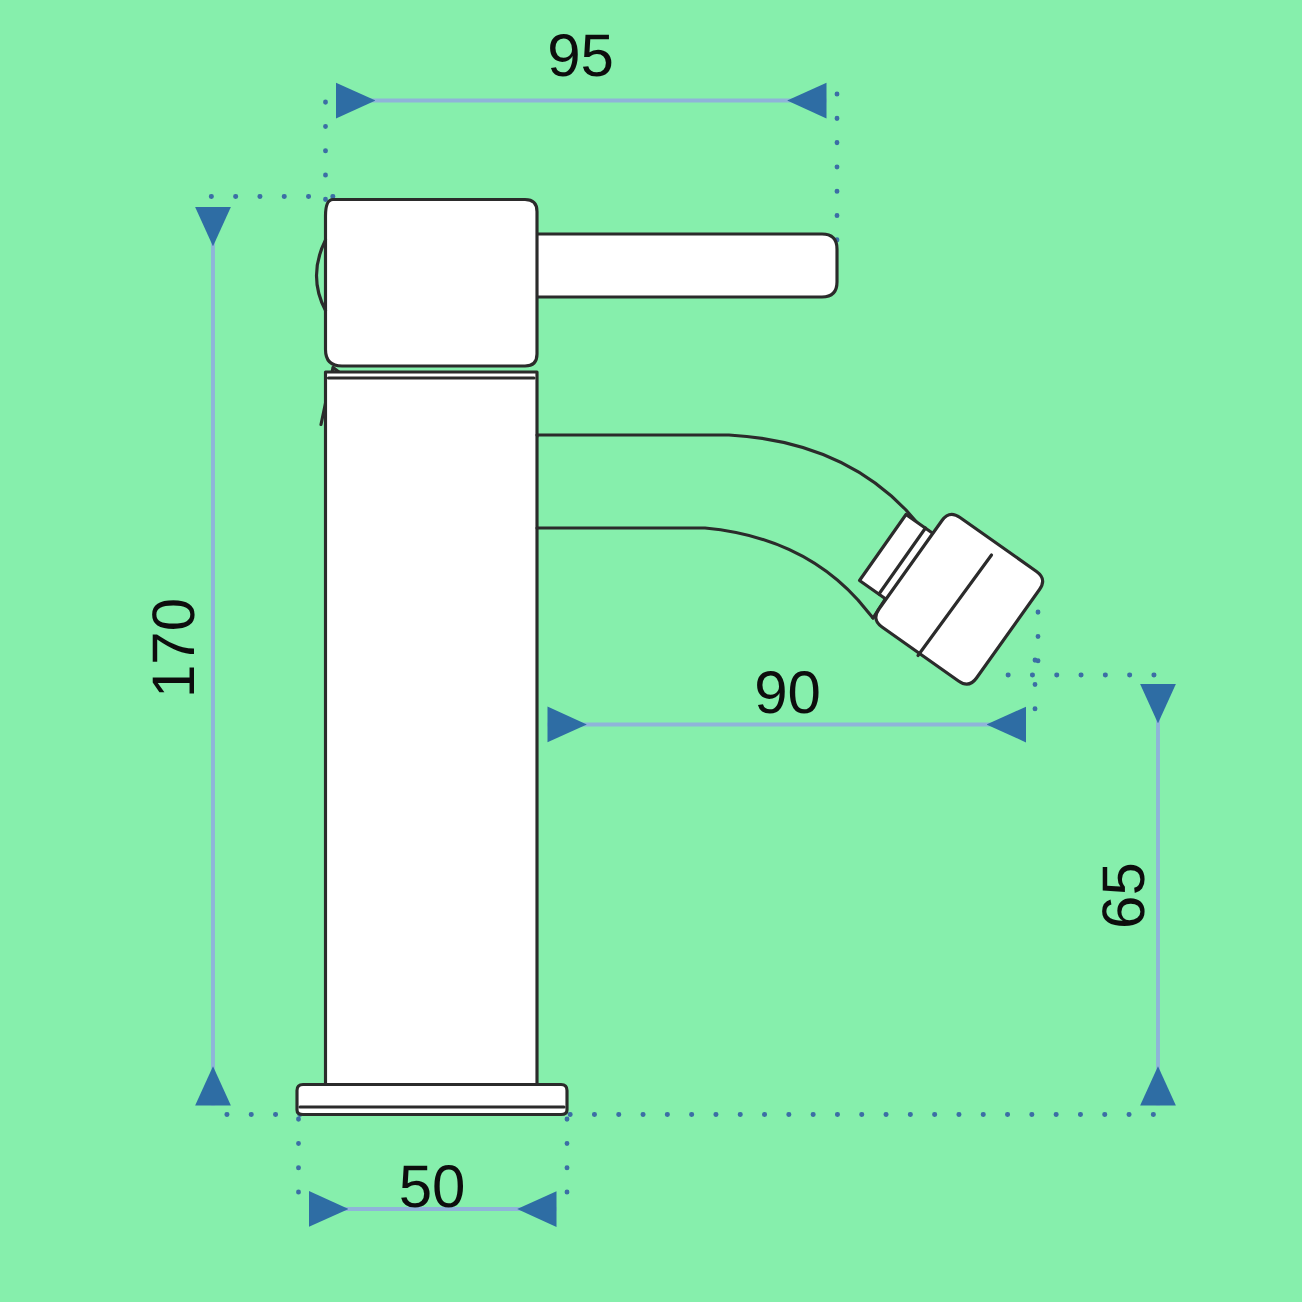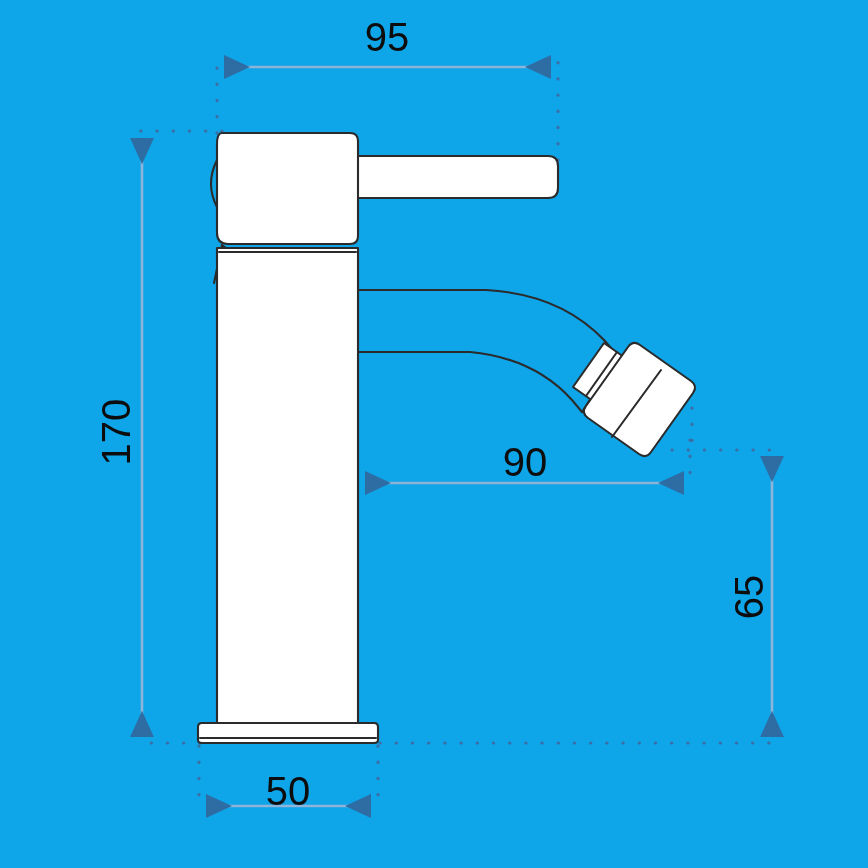--- a/index.html
+++ b/index.html
@@ -7,21 +7,21 @@
     padding: 0;
     background: #ffffff;
   }
   body {
     font-family: "Liberation Sans", sans-serif;
   }
   #drawing-root {
     position: relative;
     width: 868px;
     height: 868px;
-    background: #0ea5e9;
+    background: #86efac;
     overflow: hidden;
   }
   #drawing-svg {
     display: block;
     width: 868px;
     height: 868px;
   }
   .dim-text {
     font-family: "Liberation Sans", sans-serif;
     font-size: 40px;

